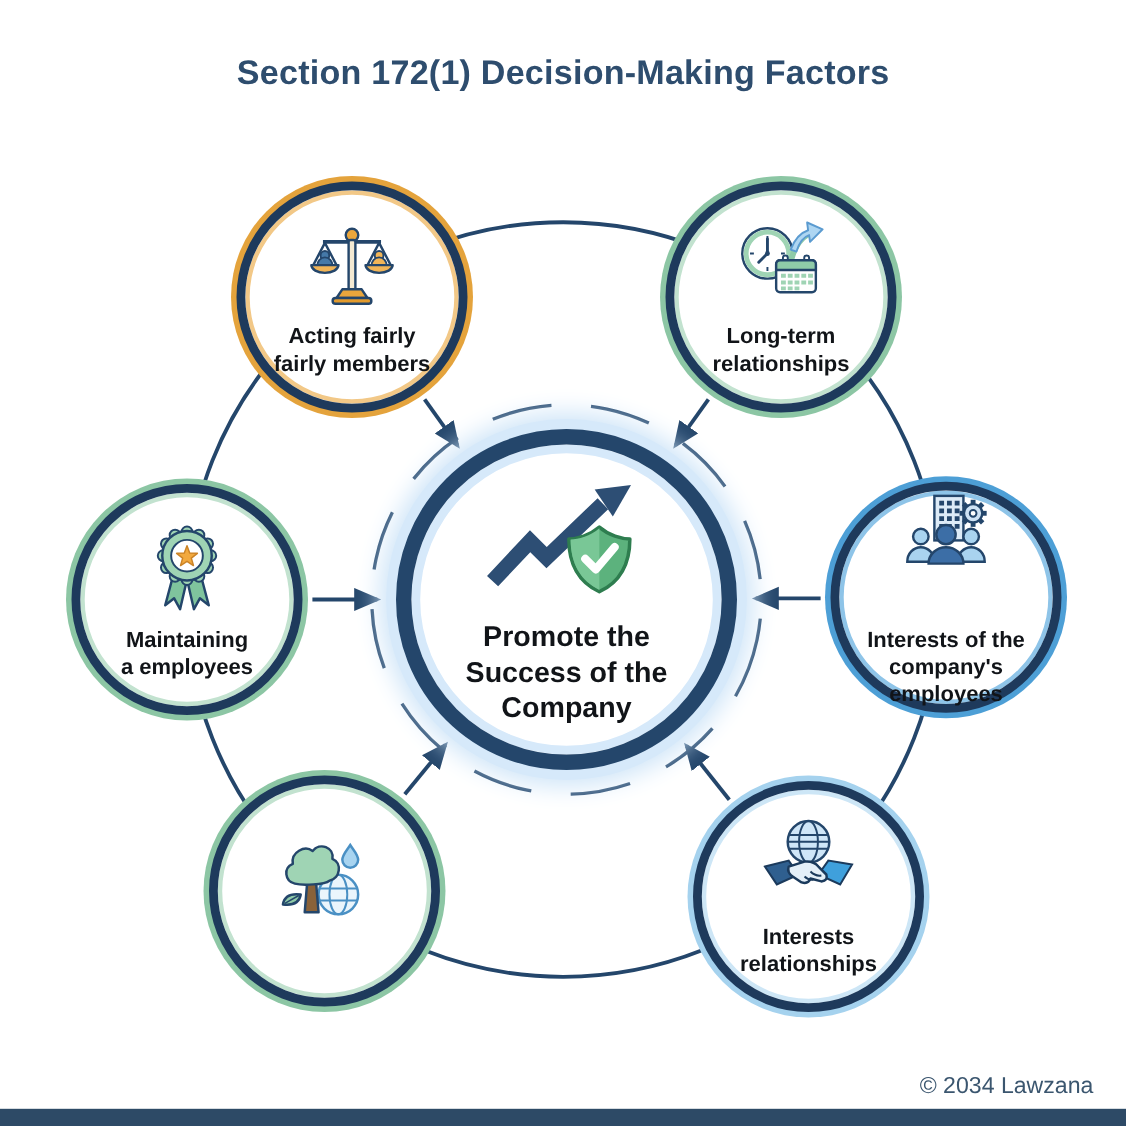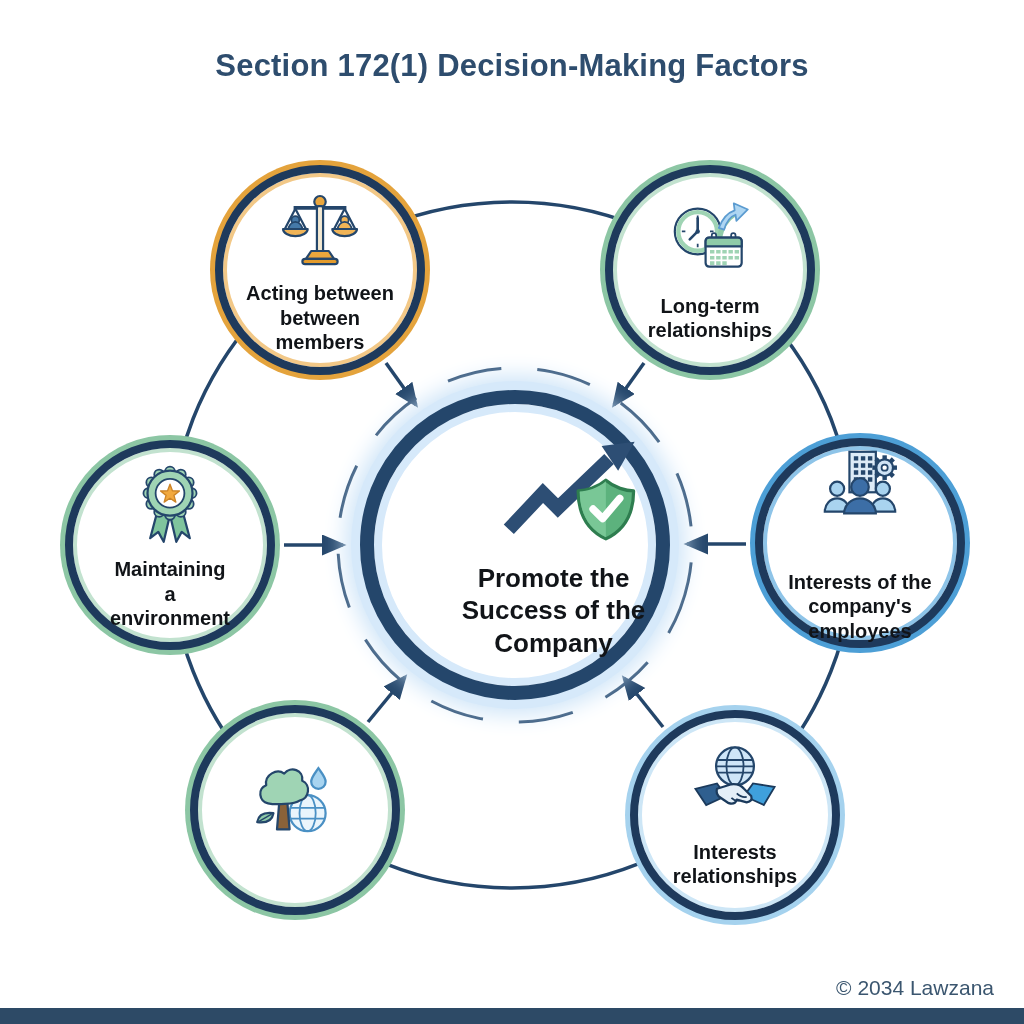--- a/index.html
+++ b/index.html
@@ -22,21 +22,21 @@
   .sat-r{left:755px;top:438px;gap:31px;}
   .sat-bl{left:190px;top:705px;}
   .sat-br{left:630px;top:710px;}
   .sat-l .label{width:126px;}
   .sat-br .label{width:130px;}
   .sat-r .label{width:160px;}
   .center-circle{position:absolute;z-index:2;left:360px;top:390px;width:310px;height:310px;
     border-radius:50%;background:#fff;border:14px solid var(--navy,#24466b);box-sizing:border-box;
     box-shadow:0 0 0 9px var(--glow,#d6e9fa), 0 0 22px 15px var(--glow-soft,#cfe5f8),
       inset 0 0 0 8px var(--glow,#d6e9fa);
-    display:flex;flex-direction:column;align-items:flex-end;justify-content:center;text-align:center;}
+    display:flex;flex-direction:column;align-items:center;justify-content:center;text-align:center;}
   .center-circle .label{font-size:26px;font-weight:700;color:var(--text,#111418);
     line-height:1.25;width:205px;margin-top:4px;}
   .copyright{position:absolute;right:30px;bottom:24px;font-size:21px;
     color:var(--copyright,#3b566f);z-index:4;}
   .footer-bar{position:absolute;left:0;bottom:0;width:1024px;height:16px;
     background:var(--footer-bar,#2d4a66);z-index:4;}
 </style>
 </head>
 <body>
 
@@ -82,21 +82,21 @@
       <path d="M22 27 L10 50 M22 27 L34 50" stroke="#24466b" stroke-width="2.5"></path>
       <path d="M78 27 L66 50 M78 27 L90 50" stroke="#24466b" stroke-width="2.5"></path>
       <circle cx="22" cy="40" r="4.5" fill="#4579a8" stroke="#24466b" stroke-width="2"></circle>
       <path d="M14 51 a8 9 0 0 1 16 0 z" fill="#4579a8" stroke="#24466b" stroke-width="2"></path>
       <circle cx="78" cy="40" r="4.5" fill="#f0b457" stroke="#24466b" stroke-width="2"></circle>
       <path d="M70 51 a8 9 0 0 1 16 0 z" fill="#f0b457" stroke="#24466b" stroke-width="2"></path>
       <path d="M8 50 a14 8 0 0 0 28 0 z" fill="#f0b457" stroke="#24466b" stroke-width="2.5" stroke-linejoin="round"></path>
       <path d="M64 50 a14 8 0 0 0 28 0 z" fill="#f0b457" stroke="#24466b" stroke-width="2.5" stroke-linejoin="round"></path>
     </svg>
   </span>
-  <div class="label">Acting between between members</div>
+  <div class="label">Acting fairly fairly members</div>
 </div>
 
 <div class="satellite sat-tr" style="--accent: #8cc6a4; --accent-light: #c2e2cf;">
   <span class="icon">
     <svg viewBox="0 0 100 100" width="92" height="88">
       <circle cx="36" cy="38" r="26" fill="#ffffff" stroke="#24466b" stroke-width="2.5"></circle>
       <circle cx="36" cy="38" r="22" fill="#ffffff" stroke="#9fd4b4" stroke-width="5"></circle>
       <path d="M36 20 v4 M36 52 v4 M18 38 h4 M50 38 h4" stroke="#24466b" stroke-width="2"></path>
       <path d="M36 38 V23 M36 38 L27 47" stroke="#24466b" stroke-width="3" stroke-linecap="round"></path>
       <circle cx="36" cy="38" r="2.5" fill="#24466b"></circle>
@@ -131,21 +131,21 @@
           <circle cx="38" cy="17.2" r="5.5"></circle>
         <circle cx="50" cy="14" r="5.5"></circle>
           <circle cx="62" cy="17.2" r="5.5"></circle>
           <circle cx="70.8" cy="26" r="5.5"></circle>
       </g>
       <circle cx="50" cy="38" r="25" fill="#9fd4b4" stroke="#24466b" stroke-width="2.5"></circle>
       <circle cx="50" cy="38" r="16" fill="#ffffff" stroke="#24466b" stroke-width="2"></circle>
       <path d="M50 28 L52.7 35.3 L60.5 35.6 L54.4 40.4 L56.5 47.9 L50 43.6 L43.5 47.9 L45.6 40.4 L39.5 35.6 L47.3 35.3 Z" fill="#f2a93e" stroke="#cc8427" stroke-width="1.5" stroke-linejoin="round"></path>
     </svg>
   </span>
-  <div class="label">Maintaining a environment</div>
+  <div class="label">Maintaining a employees</div>
 </div>
 
 <div class="satellite sat-r" style="--accent: #4d9fd6; --accent-light: #8ec4e8;">
   <span class="icon">
     <svg viewBox="0 0 100 100" width="92" height="88">
       <rect x="38" y="10" width="30" height="46" fill="#ddebf7" stroke="#24466b" stroke-width="2.5"></rect>
       <path d="M43 15h5v5h-5z M51 15h5v5h-5z M59 15h5v5h-5z M43 23h5v5h-5z M51 23h5v5h-5z M59 23h5v5h-5z
                M43 31h5v5h-5z M51 31h5v5h-5z M59 31h5v5h-5z M43 39h5v5h-5z M51 39h5v5h-5z M59 39h5v5h-5z" fill="#24466b"></path>
       <g transform="translate(78,28)">
         <g fill="#24466b">

